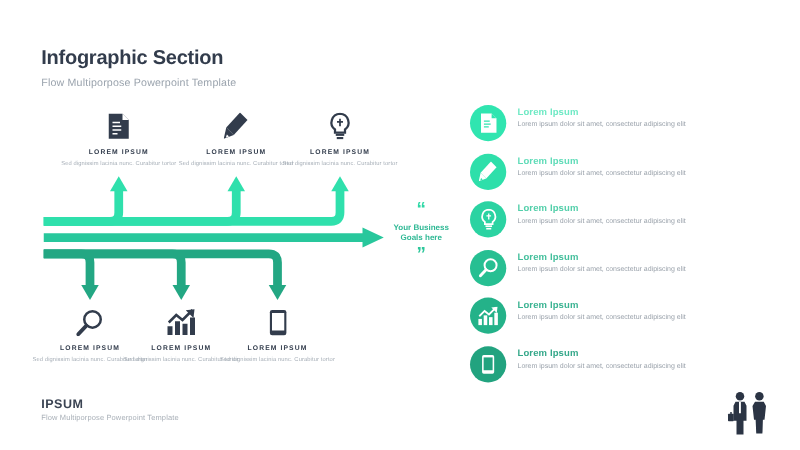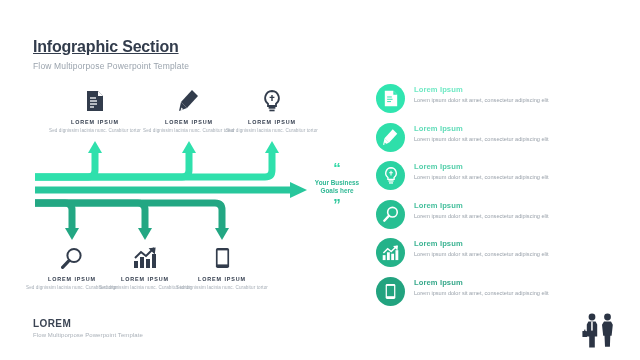--- a/index.html
+++ b/index.html
@@ -5,21 +5,21 @@
   html,body{margin:0;padding:0;}
   body{
     width:640px;height:360px;background:#ffffff;
     font-family:"Liberation Sans",sans-serif;
     overflow:hidden;position:relative;
   }
   .slide{position:absolute;inset:0;}
 
   
   .hdr{position:absolute;left:33px;top:38px;}
-  .hdr-title{font-size:16px;font-weight:bold;color:#323c4c;letter-spacing:-0.2px;text-decoration:underline;}
+  .hdr-title{font-size:16px;font-weight:bold;color:#323c4c;letter-spacing:-0.2px;}
   .hdr-sub{font-size:8.5px;color:#9aa3ad;margin-top:5px;letter-spacing:0.15px;}
 
   
   .flow{position:absolute;left:0;top:0;width:360px;height:360px;}
 
   
   .node{position:absolute;width:96px;text-align:center;}
   .node-ico{height:26px;display:flex;align-items:flex-end;justify-content:center;}
   .node-ico svg{display:block;}
   .node-ttl{font-size:5.4px;font-weight:bold;color:#323c4c;letter-spacing:0.9px;margin-top:7px;}
@@ -257,21 +257,21 @@
         </svg>
       </div>
       <div class="rtxt">
         <div class="rttl" style="color:#35a88a;">Lorem Ipsum</div>
         <div class="rbody">Lorem ipsum dolor sit amet, consectetur adipiscing elit</div>
       </div>
     </div>
   </div>
 
   <div class="ftr">
-    <div class="ftr-t">LOREM</div>
+    <div class="ftr-t">IPSUM</div>
     <div class="ftr-s">Flow Multiporpose Powerpoint Template</div>
   </div>
 
   <div class="people">
     <svg width="44" height="44" viewBox="0 0 44 44">
       <g fill="#2b3444">
 
         <circle cx="14" cy="7" r="3.4"></circle>
         <path d="M10.4 11.4h7.2l1.6 3.2v12h-2.4v11h-5.6v-11H8.8v-12z"></path>
         <rect x="13.2" y="11.6" width="1.5" height="9" fill="#ffffff"></rect>

